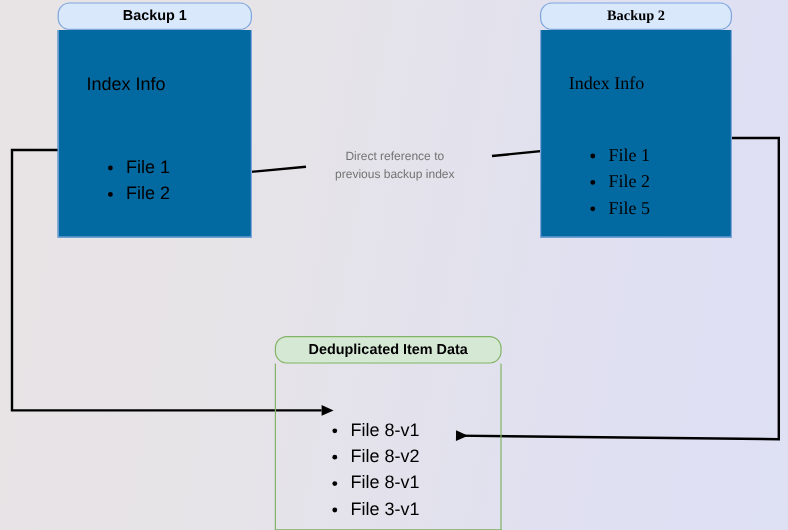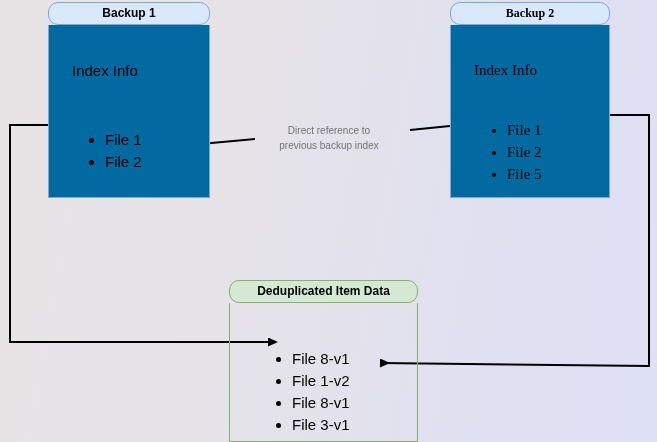--- a/index.html
+++ b/index.html
@@ -147,21 +147,21 @@
         <li>File 5</li>
       </ul>
     </div>
   </div>
 
   <div class="node node-green" style="left:229px; top:280px; width:189px; height:162px;">
     <div class="node-header">Deduplicated Item Data</div>
     <div class="node-body" style="height:139px; position:relative;">
       <ul class="file-list" style="left:46px; top:45px;">
         <li>File 8-v1</li>
-        <li>File 1-v2</li>
+        <li>File 8-v2</li>
         <li>File 8-v1</li>
         <li>File 3-v1</li>
       </ul>
     </div>
   </div>
 
   <div class="edge-label" style="left:249px; top:123px; width:160px;">Direct reference to
 previous backup index</div>
 
 </div>

